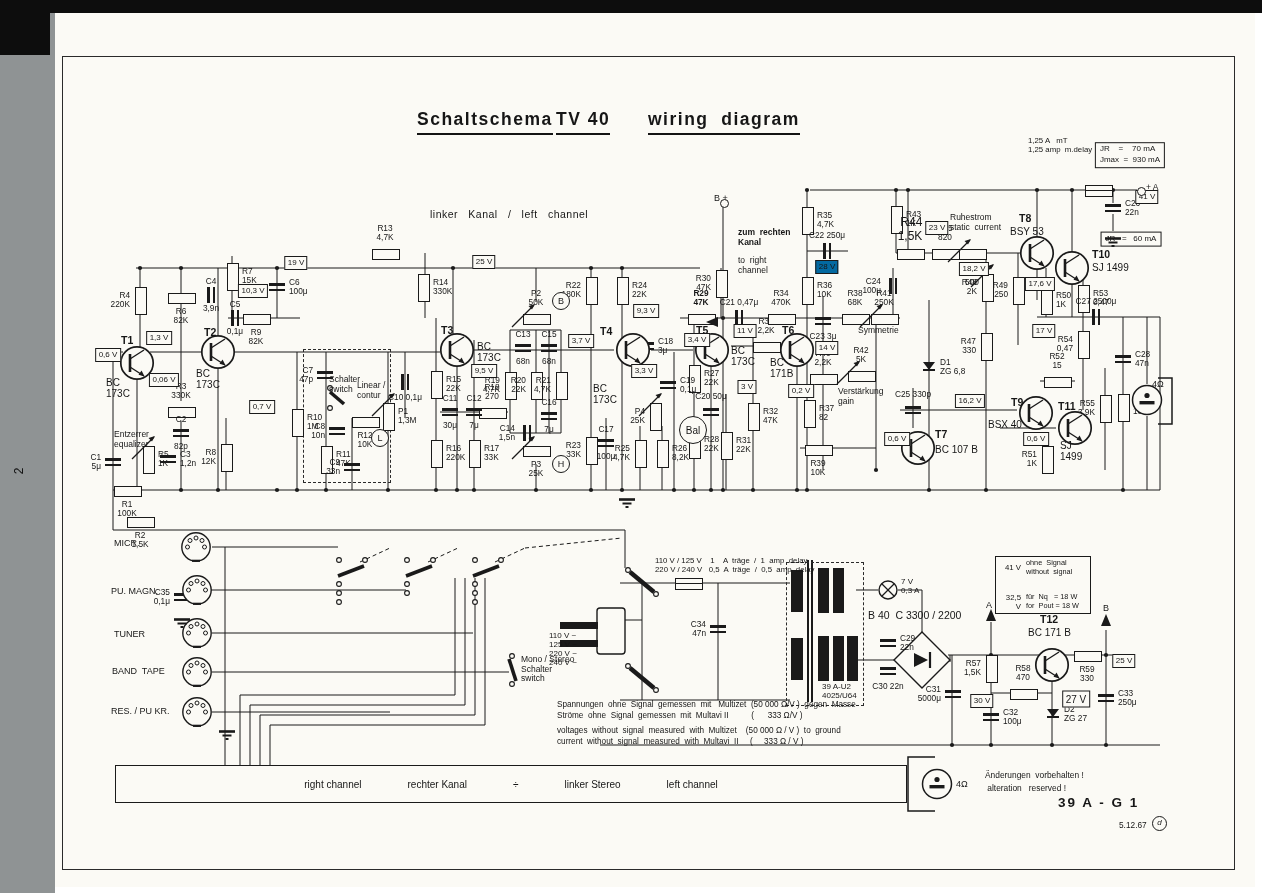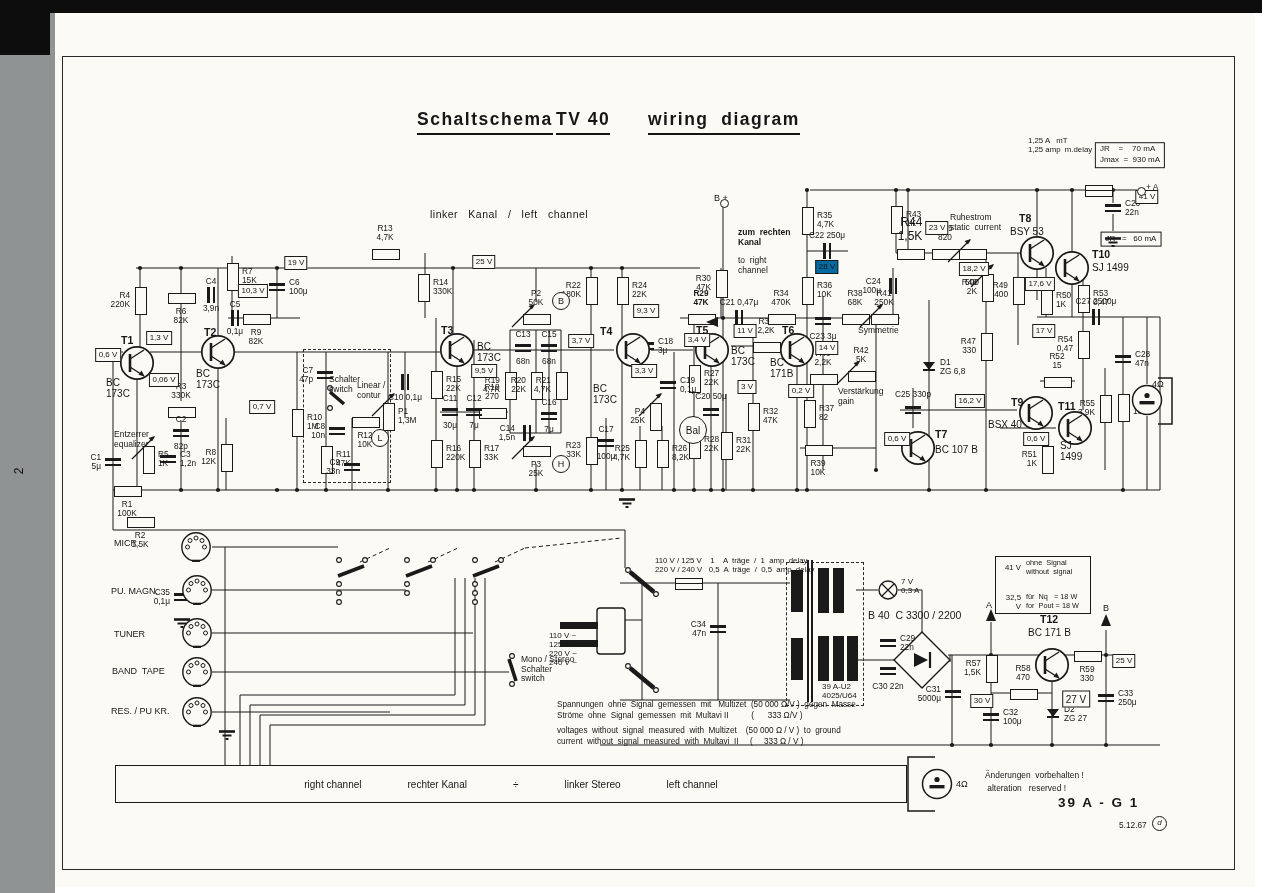--- a/index.html
+++ b/index.html
@@ -438,21 +438,21 @@
       <div style="position: absolute; left: 982px; top: 274px; width: 10px; height: 26px; border: 1.3px solid rgb(26, 26, 26); background: rgb(251, 250, 245); overflow: visible;">
         <svg width="44" height="44" style="position:absolute;left:-22px;top:-22px;overflow:visible">
 <line x1="10" y1="34" x2="32" y2="12" stroke="#1a1a1a" stroke-width="1.3"></line>
 <polygon points="33,11 26.5,13 30,16.5" fill="#1a1a1a"></polygon>
         </svg>
       </div>
       <div style="position: absolute; left: 977px; top: 287px; font-size: 8.3px; white-space: pre; line-height: 1.13; transform: translate(-100%, -50%); text-align: right;">R48
 2K</div>
       <div style="position: absolute; left: 1013px; top: 277px; width: 10px; height: 26px; border: 1.3px solid rgb(26, 26, 26); background: rgb(251, 250, 245);"></div>
       <div style="position: absolute; left: 1008px; top: 290px; font-size: 8.3px; white-space: pre; line-height: 1.13; transform: translate(-100%, -50%); text-align: right;">R49
-400</div>
+250</div>
       <div style="position: absolute; left: 1041px; top: 287px; width: 10px; height: 26px; border: 1.3px solid rgb(26, 26, 26); background: rgb(251, 250, 245);"></div>
       <div style="position: absolute; left: 1056px; top: 300px; font-size: 8.3px; white-space: pre; line-height: 1.13; transform: translate(0px, -50%);">R50
 1K</div>
       <div style="position: absolute; left: 1042px; top: 446px; width: 10px; height: 26px; border: 1.3px solid rgb(26, 26, 26); background: rgb(251, 250, 245);"></div>
       <div style="position: absolute; left: 1037px; top: 459px; font-size: 8.3px; white-space: pre; line-height: 1.13; transform: translate(-100%, -50%); text-align: right;">R51
 1K</div>
       <div style="position: absolute; left: 1044px; top: 376.5px; width: 26px; height: 9px; border: 1.3px solid rgb(26, 26, 26); background: rgb(251, 250, 245);"></div>
       <div style="position: absolute; left: 1057px; top: 371px; font-size: 8.3px; white-space: pre; line-height: 1.13; transform: translate(-50%, -100%); text-align: center;">R52
 15</div>
       <div style="position: absolute; left: 1078px; top: 285px; width: 10px; height: 26px; border: 1.3px solid rgb(26, 26, 26); background: rgb(251, 250, 245);"></div>

